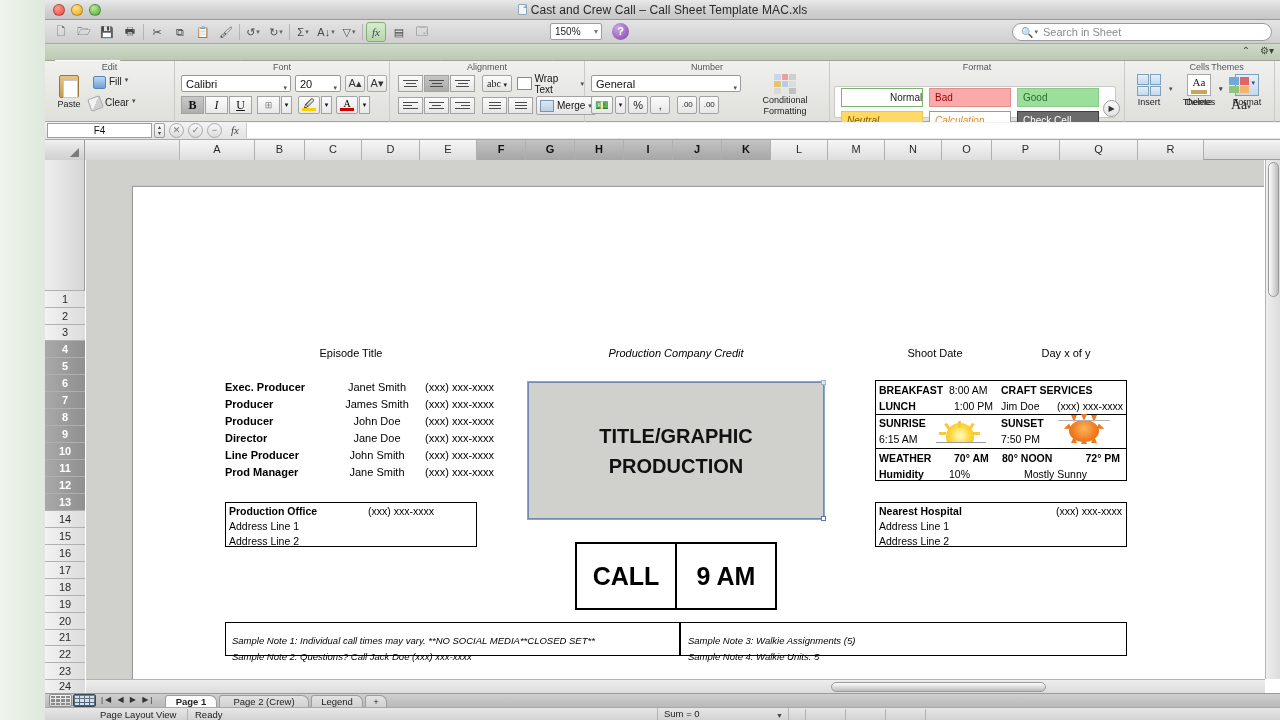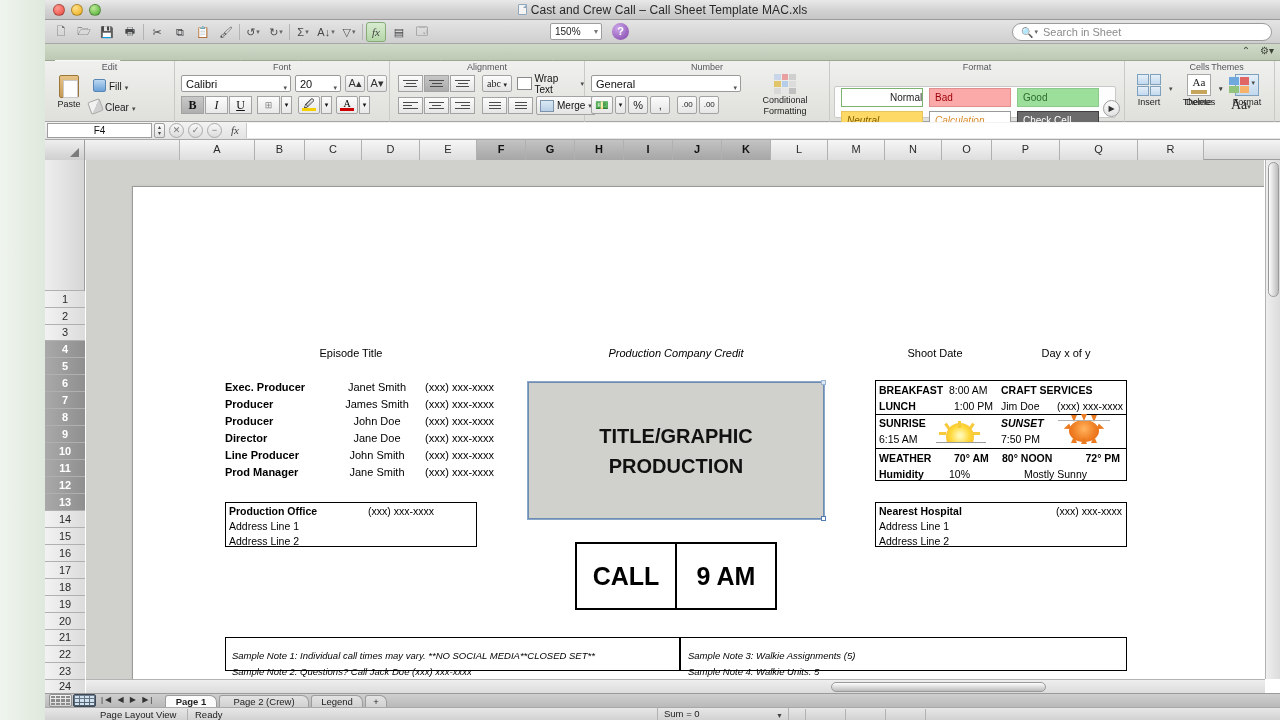--- a/index.html
+++ b/index.html
@@ -111,21 +111,21 @@
     width: 20px; height: 23px; margin: 0 auto; border-radius: 2px;
     background: linear-gradient(to bottom, #e7c489, #c79a55);
     border: 1px solid #9c7638; position: relative;
   }
   .clipboard::after {
     content: ""; position: absolute; left: 3px; top: 4px; width: 13px; height: 16px;
     background: #fdfdfd; border: 1px solid #c9c9c9;
   }
   .paste-lbl { font-size: 9px; color: #1f1f1f; margin-top: 1px; }
   .mini-btn {
-    position: absolute; height: 16px; display: flex; align-items: flex-end;
+    position: absolute; height: 16px; display: flex; align-items: flex-start;
     font-size: 10px; color: #1a1a1a; gap: 3px;
   }
   .mini-ico { width: 13px; height: 13px; display: inline-block; }
   .ico-fill { background: linear-gradient(to bottom, #bcd8f2, #6ba2d8); border: 1px solid #5a86b4; border-radius: 2px; }
   .ico-clear { background: linear-gradient(135deg, #f2f2f2 50%, #cfcfcf 50%); border: 1px solid #a9a9a9; border-radius: 2px; transform: rotate(-20deg); }
   .drop-caret { font-size: 7px; color: #4a4a4a; }
 
   .font-name {
     position: absolute; left: 6px; top: 2px; width: 110px; height: 17px;
     background: #fff; border: 1px solid #9a9a9a; border-radius: 2px;
@@ -356,21 +356,21 @@
     position: absolute; left: 7px; top: 2px; width: 30px; height: 22px; border-radius: 50%;
     background: radial-gradient(circle at 50% 40%, #ffb05a 5%, #f07f24 55%, #e2600f 100%);
   }
   .sun-set .spike {
     position: absolute; width: 0; height: 0;
     border-left: 3px solid transparent; border-right: 3px solid transparent;
     border-bottom: 7px solid #ec7a1e;
   }
   .horizon { position: absolute; height: 1px; background: #9a9a9a; }
 
-  .notesbox { position: absolute; left: 92px; top: 450px; width: 902px; height: 34px; border: 1.5px solid #000; }
+  .notesbox { position: absolute; left: 92px; top: 435px; width: 902px; height: 34px; border: 1.5px solid #000; }
   .notesbox .divider { position: absolute; left: 453px; top: 0; bottom: 0; width: 1.5px; background: #000; }
   .note { position: absolute; font-size: 9.5px; font-style: italic; color: #000; }
 
   .stable { position: absolute; left: 92px; top: 500px; width: 902px; }
 
   
   .vscroll {
     position: absolute; right: 0; top: 20px; width: 15px; bottom: 14px;
     background: linear-gradient(to right, #eeeeee, #dcdcdc); border-left: 1px solid #b3b3b3;
   }
@@ -871,21 +871,21 @@
             <span class="wtxt" style="left:3px;top:18px;">6:15 AM</span>
             <div class="sun-rise" style="left:62px;top:6px;">
               <div class="disc"></div>
               <span class="ray" style="left:20px;top:-1px;width:3px;height:8px;"></span>
               <span class="ray" style="left:8px;top:2px;width:3px;height:7px;transform:rotate(-35deg);"></span>
               <span class="ray" style="left:32px;top:2px;width:3px;height:7px;transform:rotate(35deg);"></span>
               <span class="ray" style="left:1px;top:11px;width:7px;height:3px;"></span>
               <span class="ray" style="left:35px;top:11px;width:7px;height:3px;"></span>
             </div>
             <div class="horizon" style="left:60px;top:27px;width:50px;"></div>
-            <span class="wtxt bold" style="left:125px;top:2px;font-style:italic;">SUNSET</span>
+            <span class="wtxt bold" style="left:125px;top:2px;">SUNSET</span>
             <span class="wtxt" style="left:125px;top:18px;">7:50 PM</span>
             <div class="sun-set" style="left:186px;top:3px;">
               <div class="disc"></div>
               <span class="spike" style="left:9px;top:-3px;transform:rotate(180deg);"></span>
               <span class="spike" style="left:19px;top:-4px;transform:rotate(180deg);"></span>
               <span class="spike" style="left:29px;top:-3px;transform:rotate(180deg);"></span>
               <span class="spike" style="left:2px;top:6px;transform:rotate(-110deg);"></span>
               <span class="spike" style="left:36px;top:6px;transform:rotate(110deg);"></span>
               <span class="spike" style="left:9px;top:18px;"></span>
               <span class="spike" style="left:19px;top:19px;"></span>

